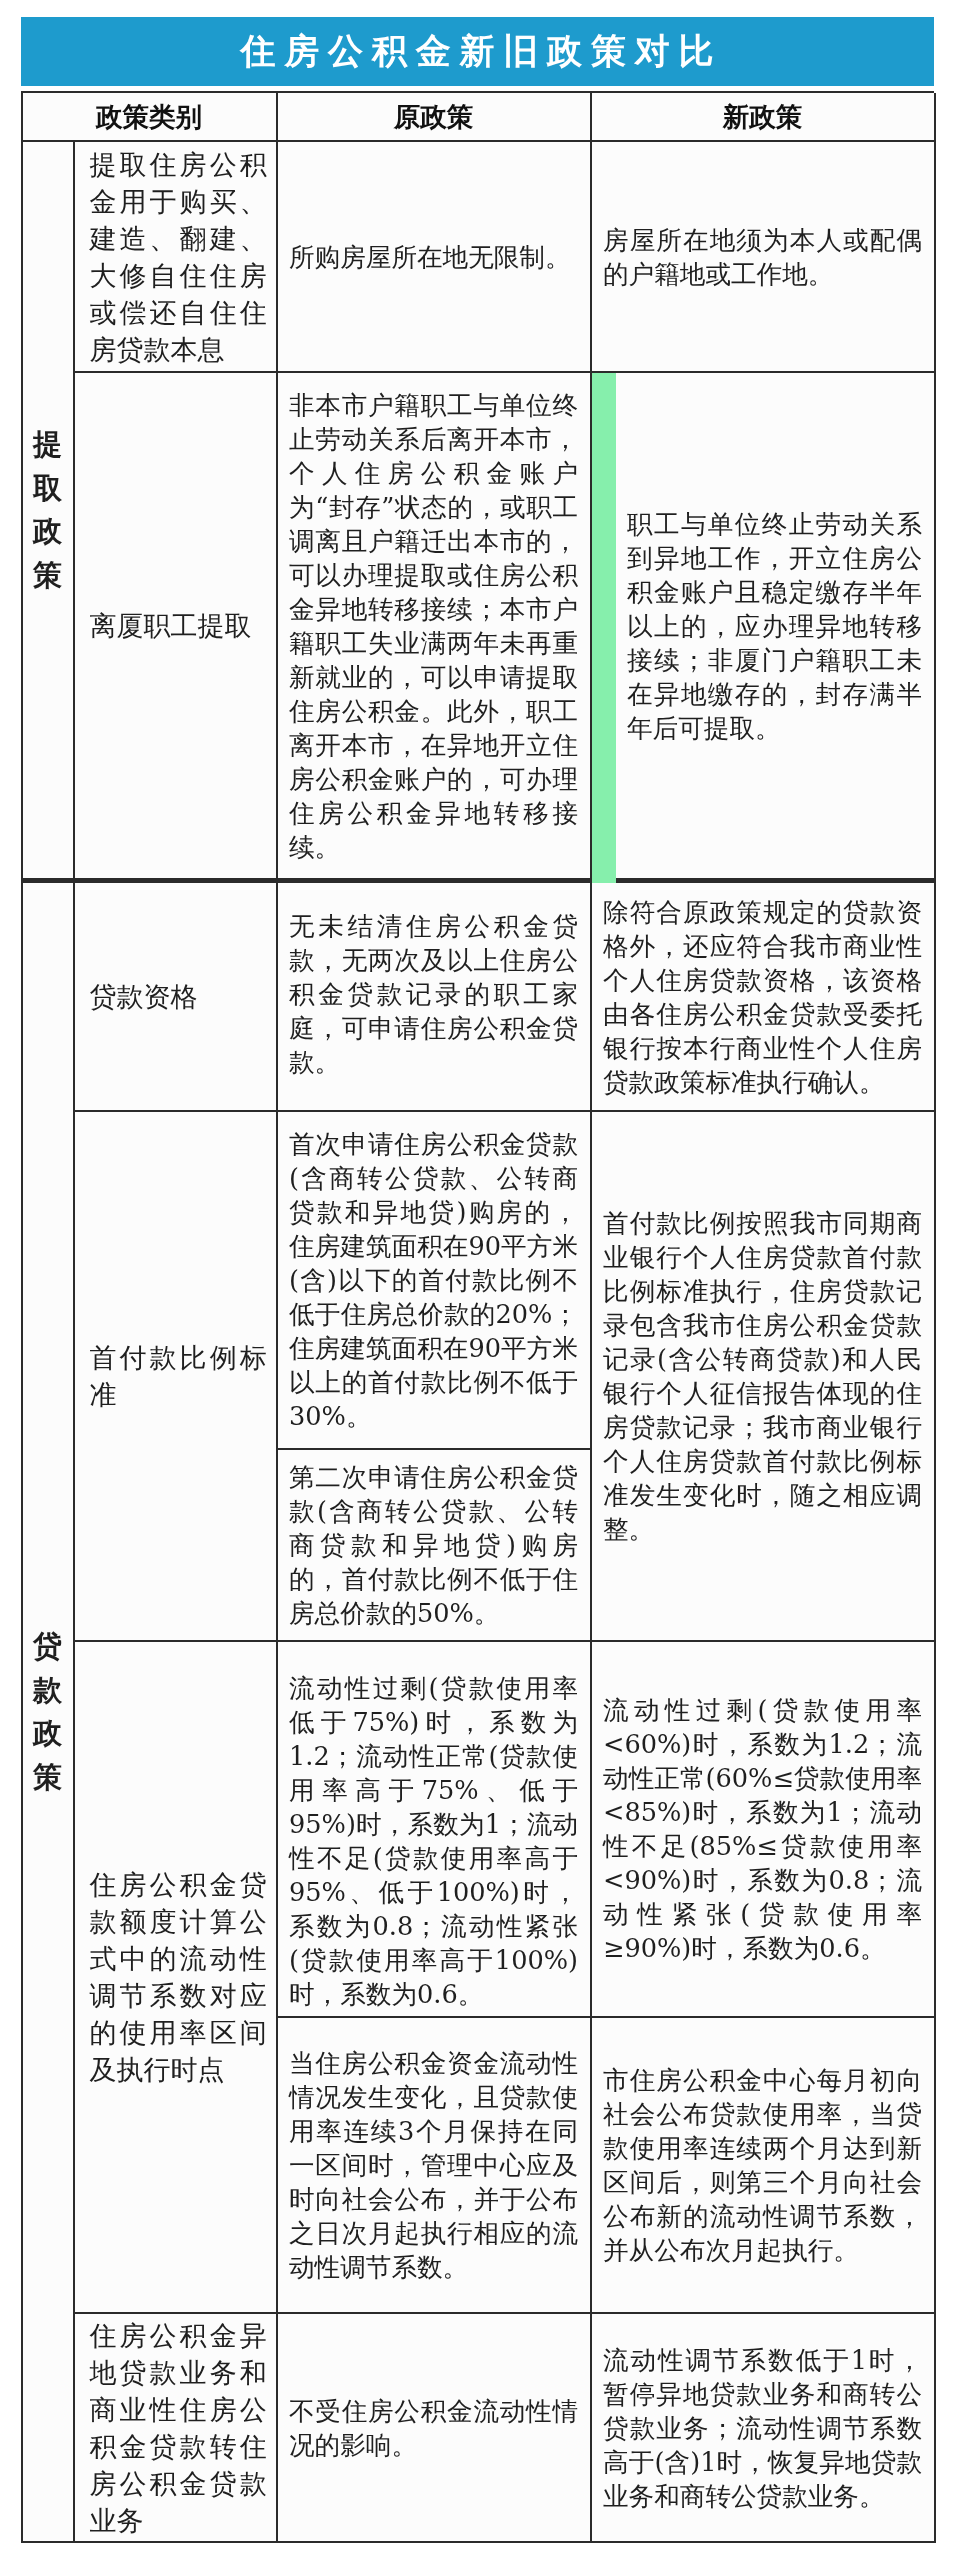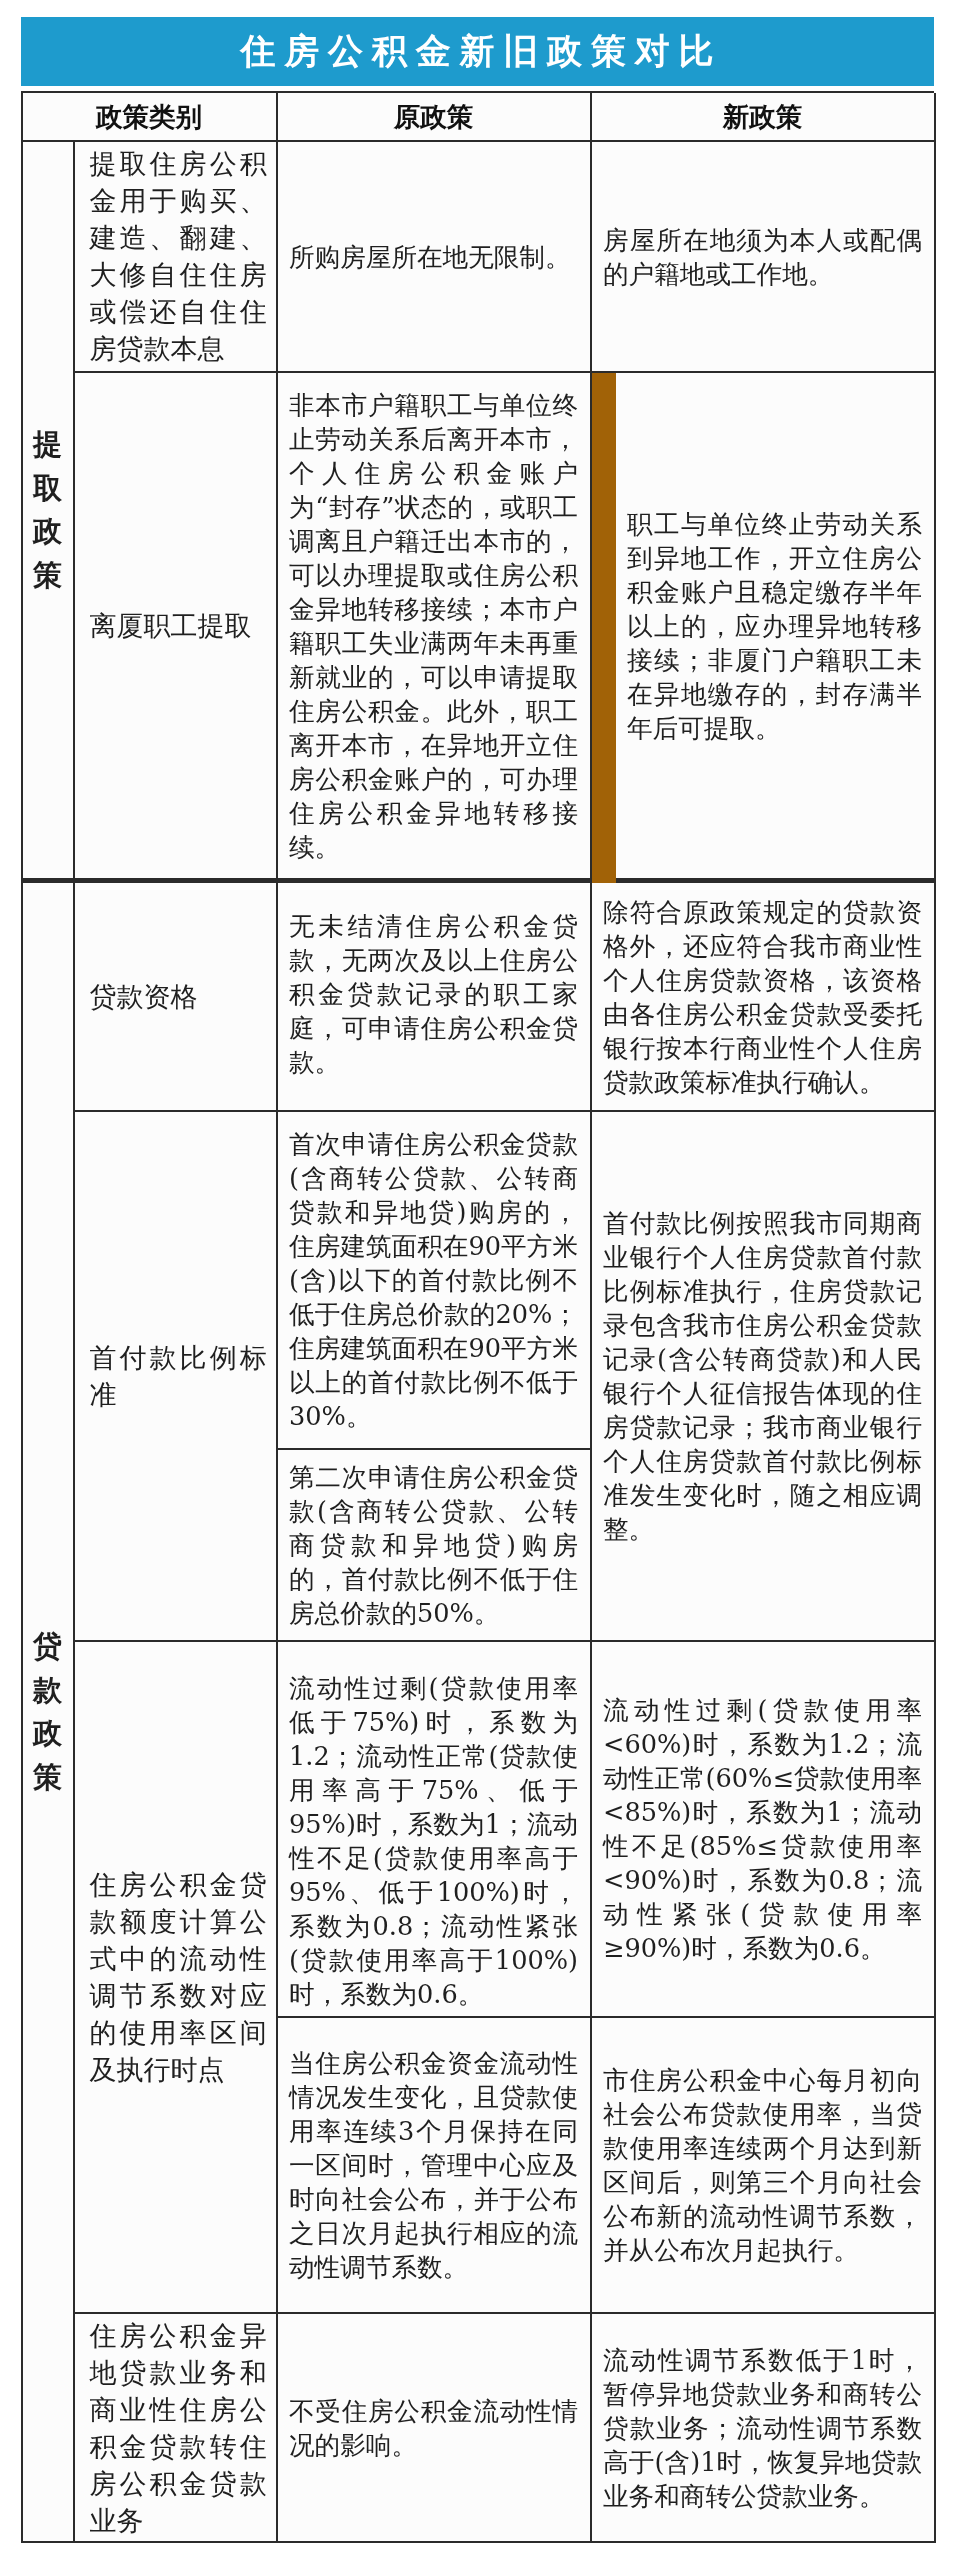--- a/index.html
+++ b/index.html
@@ -16,21 +16,21 @@
     color:#ffffff;font-family:"Liberation Sans","DejaVu Sans",sans-serif;
     font-weight:bold;font-size:35px;letter-spacing:8.8px;padding-left:8.8px;
     white-space:nowrap;
   }
   .ptable{
     width:913px;margin:0 auto;box-sizing:border-box;
     display:grid;
     grid-template-columns:52px 203px 314px 344px;
     grid-template-rows:49px 231px 510px 229px 338px 192px 376px 296px 229px;
     border-top:2.6px solid #2b2b2b;border-left:2.6px solid #2b2b2b;
-    background:#a16207;
+    background:#86efac;
   }
   .cell{
     box-sizing:border-box;
     border-right:2.6px solid #2b2b2b;border-bottom:2.6px solid #2b2b2b;
     display:flex;align-items:center;overflow:hidden;background:#fcfcfc;
   }
   .gb{border-bottom-width:5.3px;}
   .hdr{
     justify-content:center;
     font-family:"Liberation Sans","DejaVu Sans",sans-serif;
@@ -69,21 +69,21 @@
     <span>原政策</span>
   </div>
   <div class="cell hdr" style="grid-area:1/4/2/5;">
     <span>新政策</span>
   </div>
 
   <div class="cell vcell gb" style="grid-area:2/1/4/2;">
     <span class="vtext">提取政策</span>
   </div>
 
-  <div class="cell catcell" style="grid-area:2/2/3/3;font-family:Liberation Serif, serif;">
+  <div class="cell catcell" style="grid-area:2/2/3/3;">
     <div class="inner">提取住房公积金用于购买、建造、翻建、大修自住住房或偿还自住住房贷款本息</div>
   </div>
   <div class="cell txt" style="grid-area:2/3/3/4;">
     <div class="inner">所购房屋所在地无限制。</div>
   </div>
   <div class="cell txt" style="grid-area:2/4/3/5;">
     <div class="inner">房屋所在地须为本人或配偶的户籍地或工作地。</div>
   </div>
 
   <div class="cell catcell single gb" style="grid-area:3/2/4/3;">

